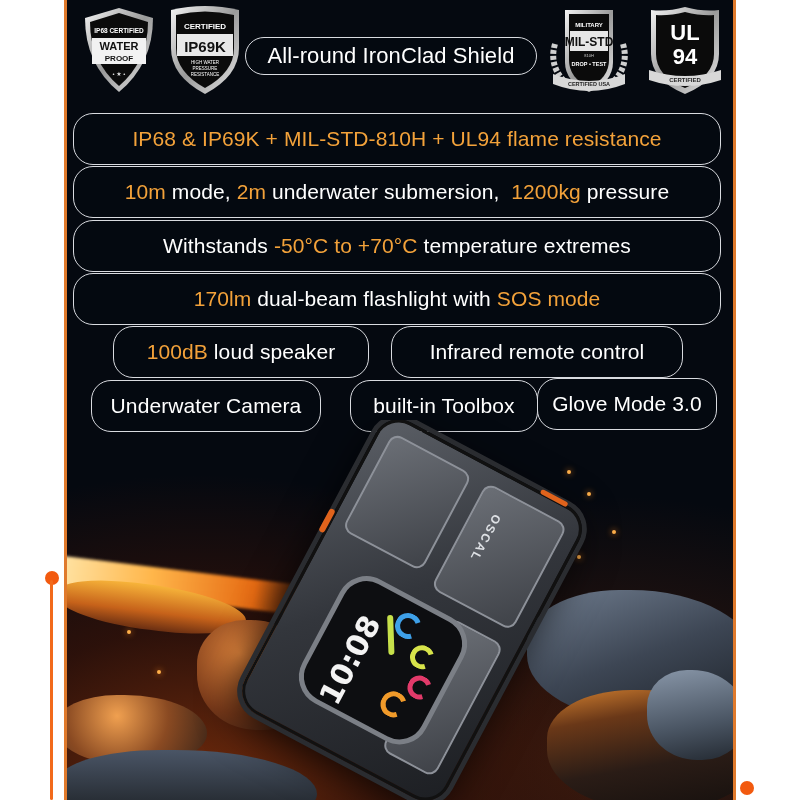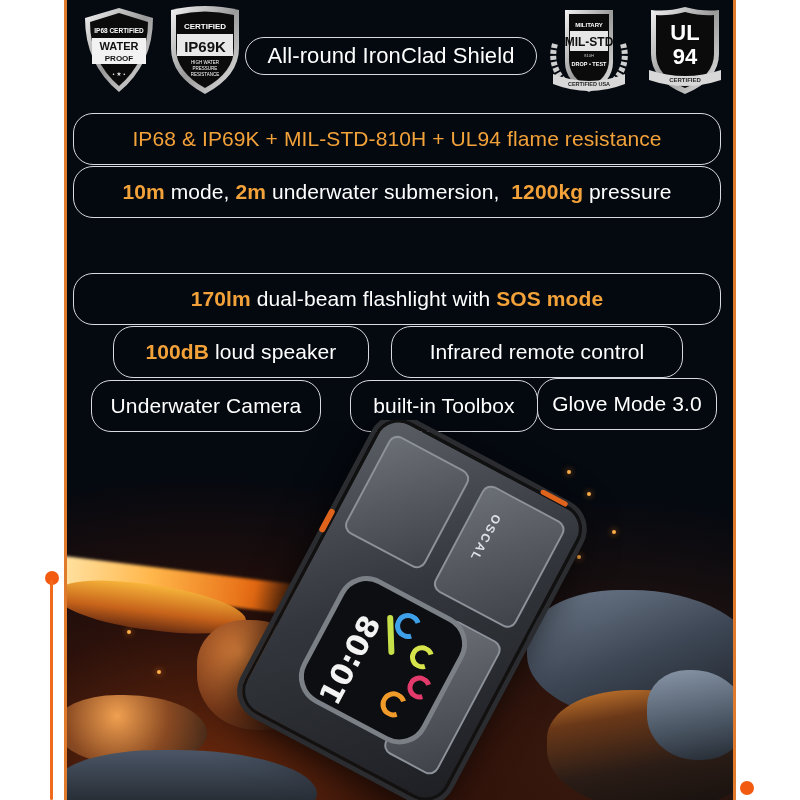--- a/index.html
+++ b/index.html
@@ -21,21 +21,21 @@
   
   .badge { position: absolute; top: 4px; width: 80px; height: 92px; }
   .badge svg { width: 100%; height: 100%; display: block; }
 
   .pill {
     position: absolute; height: 52px; border: 1.6px solid #d9dbe0; border-radius: 20px;
     display: flex; align-items: center; justify-content: center;
     color: #ffffff; font-size: 21px; letter-spacing: 0.1px; white-space: nowrap;
     background: rgba(5,9,16,0.85);
   }
-  .pill .hl { color: #f3a23a; font-weight: bold; }
+  .pill .hl { color: #f3a23a; }
   .pill.orange { color: #f3a23a; }
   .pill span { white-space: pre; }
 
   
   .scene { position: absolute; left: 0; top: 420px; width: 672px; height: 380px; overflow: hidden; }
   .glow-band {
     position: absolute; left: -20px; top: 150px; width: 260px; height: 30px;
     background: linear-gradient(90deg, #ffe9b0, #ffb64a 40%, #e66a12 80%, rgba(230,106,18,0));
     transform: rotate(7deg); filter: blur(1.5px); border-radius: 10px;
   }
@@ -149,20 +149,25 @@
 
     <div class="pill" style="left:6px; top:166px; width:648px;">
       <span class="hl">10m</span>
       <span> mode, </span>
       <span class="hl">2m</span>
       <span> underwater submersion,  </span>
       <span class="hl">1200kg</span>
       <span> pressure</span>
     </div>
 
+    <div class="pill" style="left:6px; top:220px; width:648px;">
+      <span>Withstands </span>
+      <span class="hl">-50°C to +70°C</span>
+      <span> temperature extremes</span>
+    </div>
 
     <div class="pill" style="left:6px; top:273px; width:648px;">
       <span class="hl">170lm</span>
       <span> dual-beam flashlight with </span>
       <span class="hl">SOS mode</span>
     </div>
 
     <div class="pill" style="left:46px; top:326px; width:256px;">
       <span class="hl">100dB</span>
       <span> loud speaker</span>

